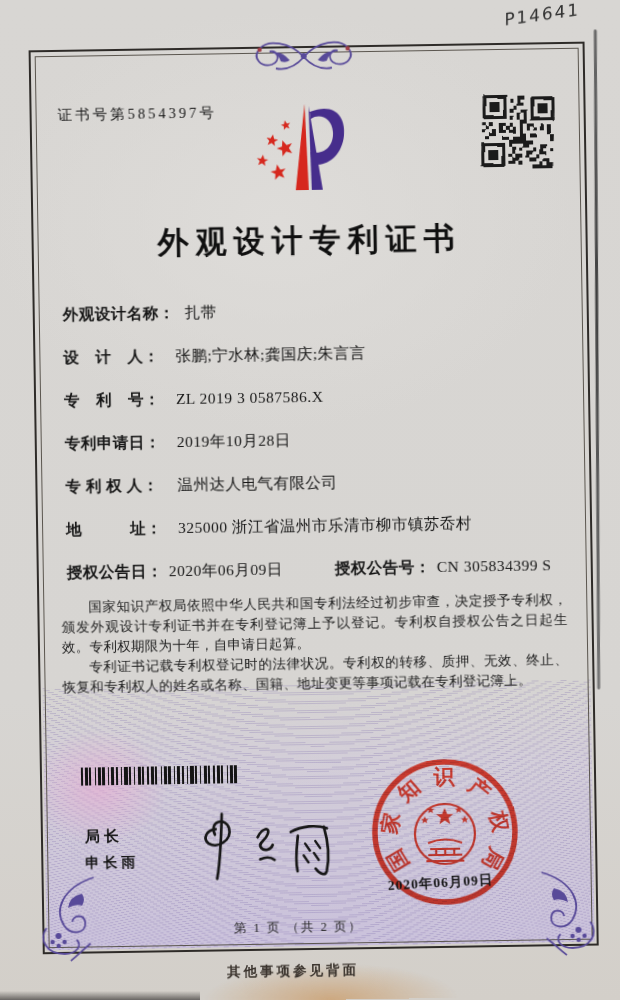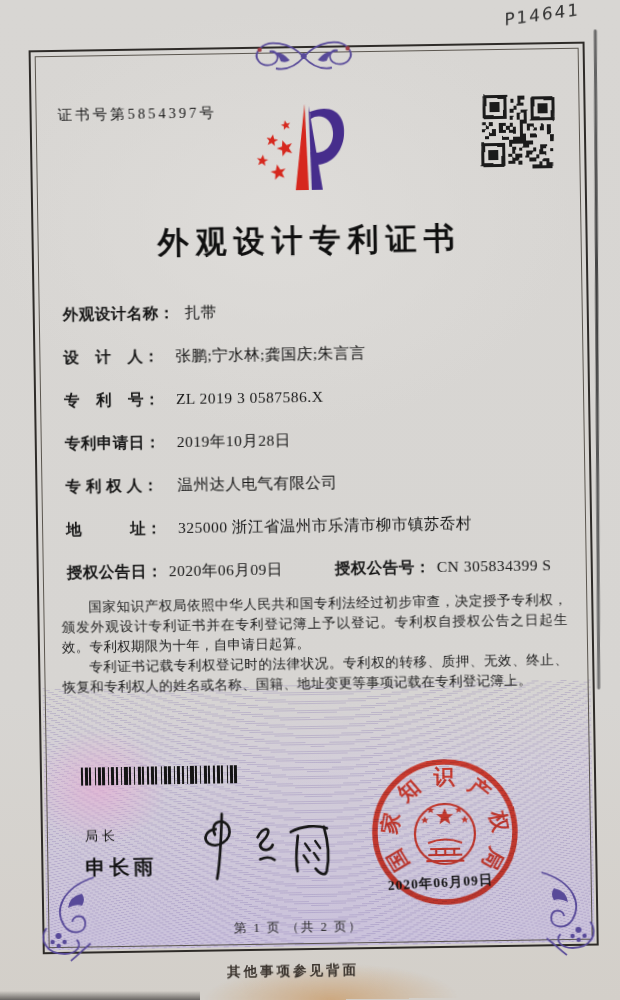--- a/index.html
+++ b/index.html
@@ -45,22 +45,22 @@
   .frow .lbl{display:inline-block;min-width:102px;font-weight:bold;letter-spacing:.5px;}
   .frow .val{margin-left:6px;letter-spacing:.5px;}
   .grow{display:flex;}
   .grow .g1{width:268px;}
 
   .paras{position:absolute;left:22px;right:24px;top:546px;color:#1c1c1c;}
   .paras p{margin:0;font-size:13.5px;line-height:20px;text-indent:2em;text-align:justify;letter-spacing:.3px;}
 
   .barcode{position:absolute;left:39px;top:716px;width:158px;height:18px;}
 
-  .signer-title{position:absolute;left:42px;top:776px;font-size:13px;font-weight:normal;letter-spacing:4px;color:#141414;}
-  .signer-name{position:absolute;left:42px;top:803px;font-size:20px;font-weight:bold;letter-spacing:4px;color:#141414;}
+  .signer-title{position:absolute;left:42px;top:776px;font-size:15px;font-weight:bold;letter-spacing:4px;color:#141414;}
+  .signer-name{position:absolute;left:42px;top:803px;font-size:14px;font-weight:bold;letter-spacing:4px;color:#141414;}
   .signature{position:absolute;left:142px;top:758px;width:150px;height:78px;}
 
   .seal{position:absolute;left:316px;top:700px;width:172px;height:172px;mix-blend-mode:multiply;opacity:.94;}
   .seal-date{position:absolute;left:344px;top:828px;font-size:13.5px;font-weight:bold;letter-spacing:1px;
       color:#121212;transform:rotate(-2.5deg);white-space:nowrap;}
 
   .page-num{position:absolute;left:0;right:0;bottom:12px;text-align:center;
       font-size:12.5px;letter-spacing:2px;color:#1f1f1f;transform:translateX(-22px);}
 
   .bottom-band{position:absolute;left:36px;top:950px;width:552px;height:50px;

